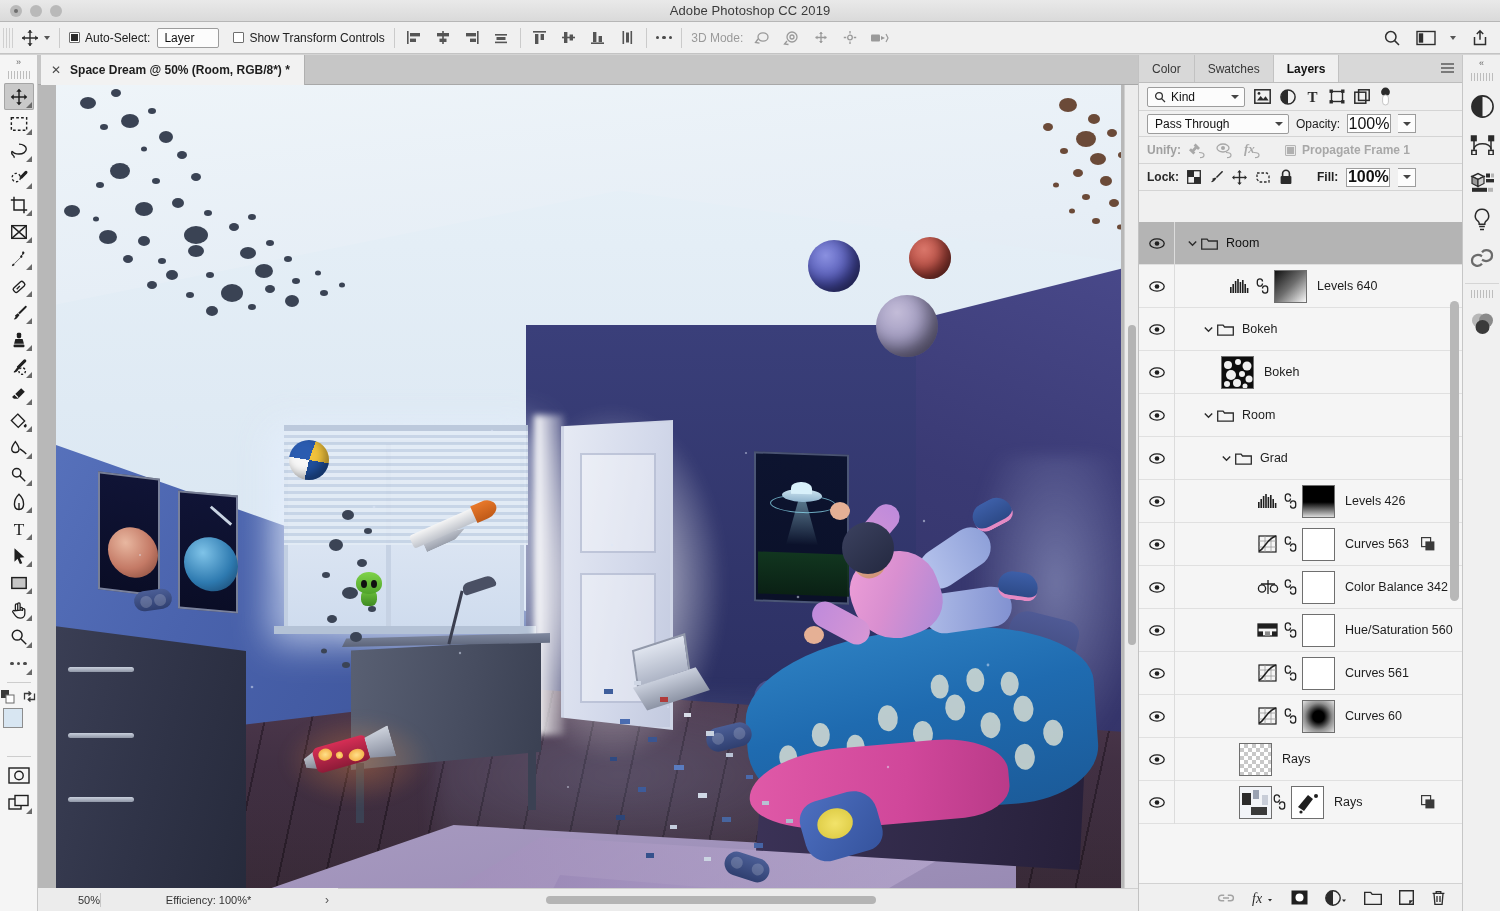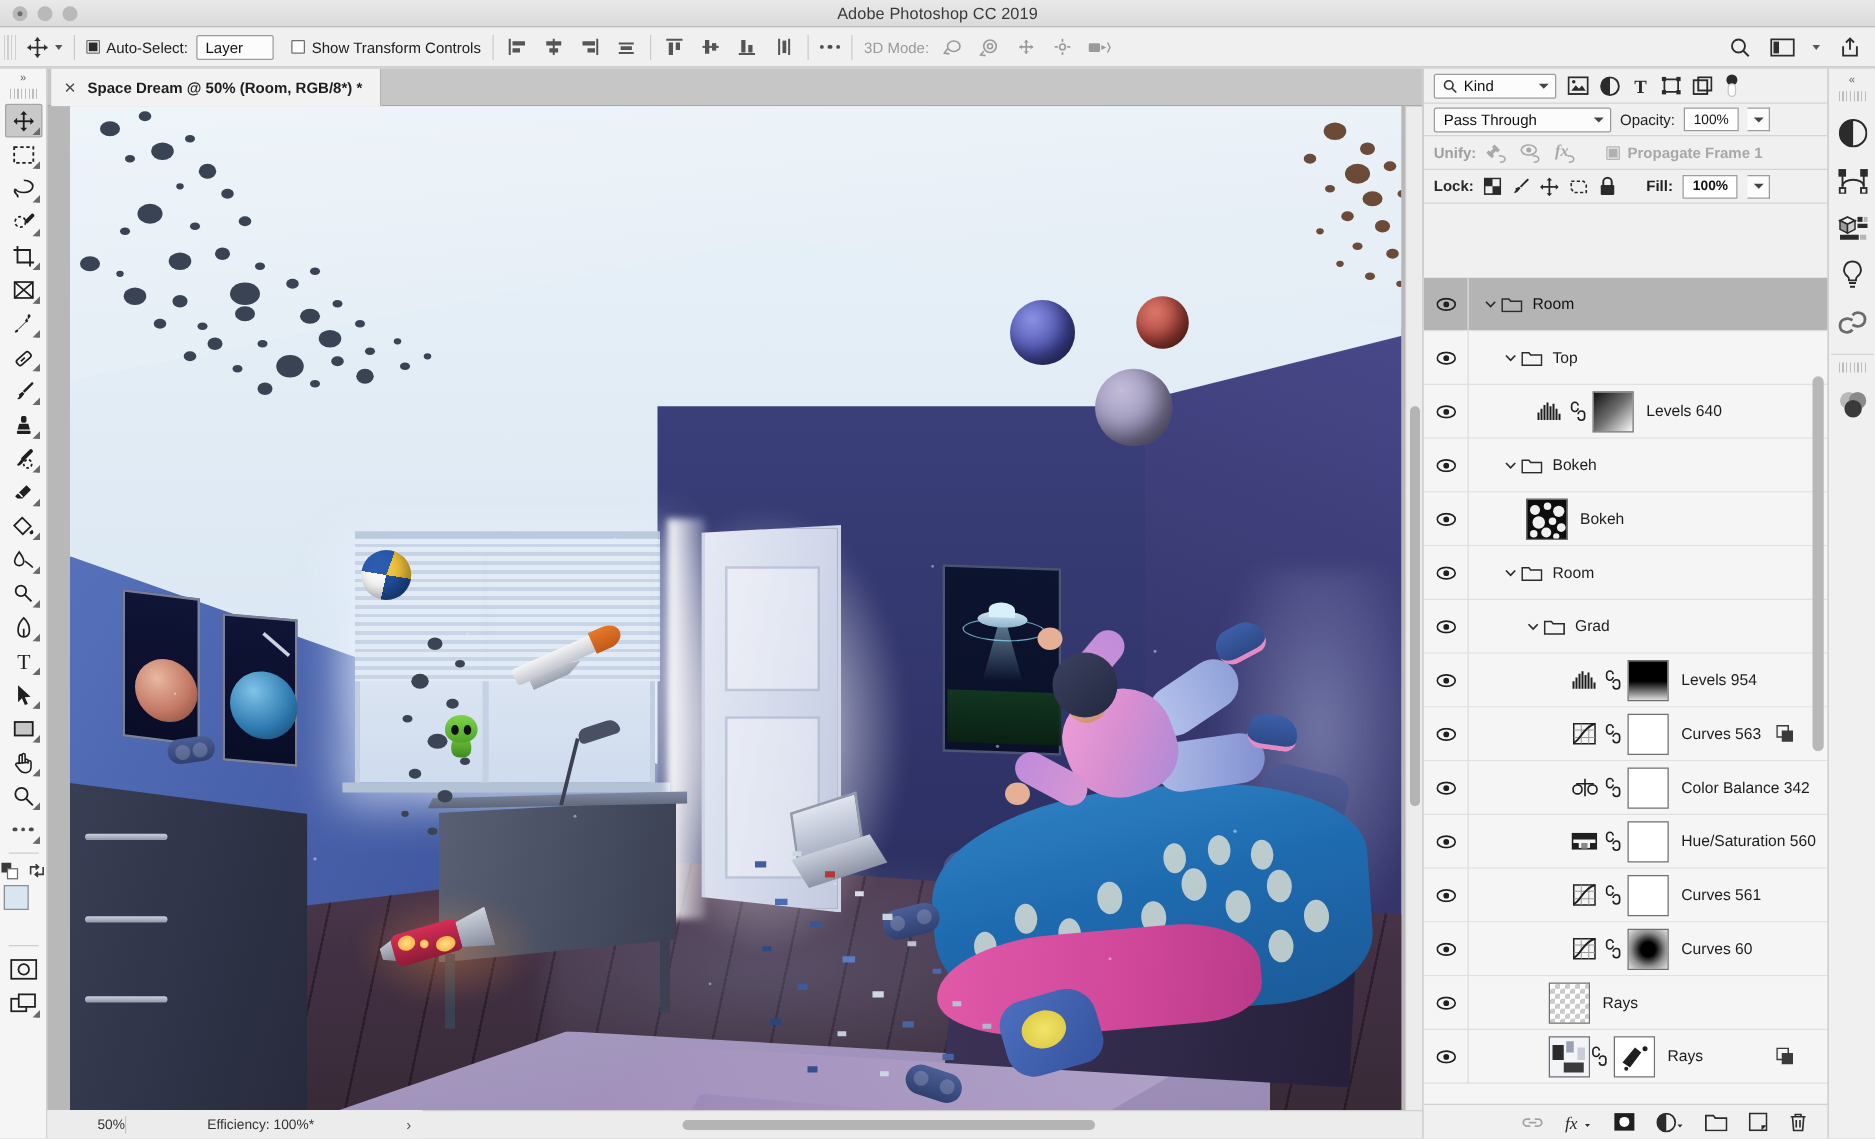--- a/index.html
+++ b/index.html
@@ -371,21 +371,21 @@
     border-bottom: 1px solid #d4d4d4; }
   .kind-sel { position: relative; width: 98px; height: 20px; background: #fcfcfc;
     border: 1px solid #9c9c9c; border-radius: 2px; display: flex; align-items: center;
     gap: 5px; padding-left: 6px; font-size: 12px; color: #111; }
   .blendrow { display: flex; align-items: center; gap: 7px; height: 26px; padding: 0 8px;
     border-bottom: 1px solid #d4d4d4; }
   .blend-sel { position: relative; width: 142px; height: 20px; background: #fcfcfc;
     border: 1px solid #9c9c9c; border-radius: 2px; display: flex; align-items: center;
     padding-left: 7px; font-size: 12px; color: #111; }
   .num-field { width: 44px; height: 19px; background: #fff; border: 1px solid #9c9c9c;
-    font-size: 11px; color: #111; display: flex; align-items: center; justify-content: center; }
+    font-size: 16px; color: #111; display: flex; align-items: center; justify-content: center; }
   .mini-arrow { width: 18px; height: 19px; border: 1px solid #9c9c9c; border-left: none;
     background: #fcfcfc; display: flex; align-items: center; justify-content: center; }
   .unifyrow, .lockrow { display: flex; align-items: center; gap: 8px; height: 27px; padding: 0 8px;
     border-bottom: 1px solid #d4d4d4; font-size: 12px; }
   .lockrow { font-weight: bold; color: #2a2a2a; }
   .unifyrow { color: #a0a0a0; font-weight: bold; }
 
   .layerlist { position: absolute; left: 0; top: 167px; width: 324px; height: 665px;
     background: #f5f5f5; overflow: hidden; }
   .layer-row { position: relative; display: flex; align-items: center; height: 43px;
@@ -1120,20 +1120,32 @@
   </div>
   <div class="statusbar">
     <div class="status-zoom">50%</div>
     <div class="status-sep"></div>
     <div class="status-eff">Efficiency: 100%*</div>
     <div class="status-arrow">›</div>
   </div>
 
   <div class="rightpanel">
 
+    <div class="panel-tabs">
+      <div class="ptab">
+          <span>Color</span>
+        </div>
+      <div class="ptab">
+          <span>Swatches</span>
+        </div>
+      <div class="ptab active">
+          <span>Layers</span>
+        </div>
+      <div class="panel-menu"></div>
+    </div>
 
     <div class="filterrow">
       <div class="kind-sel">
         <svg width="12" height="12" viewBox="0 0 12 12" fill="none" stroke="#333" stroke-width="1.3">
             <circle cx="5" cy="5" r="3.4"></circle>
             <path d="M7.6 7.6L11 11"></path>
           </svg>
         <span>Kind</span>
         <span class="combo-arrow"></span>
       </div>
@@ -1283,42 +1295,20 @@
           </span>
           <span class="folder-ico">
             <svg width="17" height="14" viewBox="0 0 17 14">
                 <path d="M0.7 3.2h5.4l1.4 1.8h8.8v8.2H0.7z" fill="none" stroke="#2b2b2b" stroke-width="1.3"></path>
               </svg>
           </span>
           <span class="lr-name" style="margin-left:0">Room</span>
         </div>
       </div>
 
-      <div class="layer-row">
-        <div class="eye-cell">
-          <svg width="16" height="11" viewBox="0 0 16 11">
-              <ellipse cx="8" cy="5.5" rx="7.2" ry="4.6" fill="none" stroke="#1f1f1f" stroke-width="1.3"></ellipse>
-              <circle cx="8" cy="5.5" r="2.3" fill="#1f1f1f"></circle>
-            </svg>
-        </div>
-        <div class="lr-content">
-          <span class="indent" style="width:28px"></span>
-          <span class="disc">
-            <svg width="9" height="7" viewBox="0 0 9 7">
-                <path d="M0.8 1.4L4.5 5.2 8.2 1.4" fill="none" stroke="#2b2b2b" stroke-width="1.4"></path>
-              </svg>
-          </span>
-          <span class="folder-ico">
-            <svg width="17" height="14" viewBox="0 0 17 14">
-                <path d="M0.7 3.2h5.4l1.4 1.8h8.8v8.2H0.7z" fill="none" stroke="#2b2b2b" stroke-width="1.3"></path>
-              </svg>
-          </span>
-          <span class="lr-name" style="margin-left:0">Top</span>
-        </div>
-      </div>
 
       <div class="layer-row">
         <div class="eye-cell">
           <svg width="16" height="11" viewBox="0 0 16 11">
               <ellipse cx="8" cy="5.5" rx="7.2" ry="4.6" fill="none" stroke="#1f1f1f" stroke-width="1.3"></ellipse>
               <circle cx="8" cy="5.5" r="2.3" fill="#1f1f1f"></circle>
             </svg>
         </div>
         <div class="lr-content">
           <span class="indent" style="width:54px"></span>
@@ -1467,21 +1457,21 @@
                 </g>
               </svg>
           </span>
           <span class="link-ico">
             <svg width="13" height="18" viewBox="0 0 13 18" fill="none" stroke="#1f1f1f" stroke-width="1.3">
               <path d="M6.5 4.4a2.6 2.6 0 00-5.2 0v2.2a2.6 2.6 0 005.2 0"></path>
               <path d="M6.5 13.6a2.6 2.6 0 005.2 0v-2.2a2.6 2.6 0 00-5.2 0"></path>
               </svg>
           </span>
           <span class="thumb" style="background:linear-gradient(#000 0%,#000 52%,#dcdcdc 100%)"></span>
-          <span class="lr-name">Levels 954</span>
+          <span class="lr-name">Levels 426</span>
         </div>
       </div>
 
       <div class="layer-row">
         <div class="eye-cell">
           <svg width="16" height="11" viewBox="0 0 16 11">
               <ellipse cx="8" cy="5.5" rx="7.2" ry="4.6" fill="none" stroke="#1f1f1f" stroke-width="1.3"></ellipse>
               <circle cx="8" cy="5.5" r="2.3" fill="#1f1f1f"></circle>
             </svg>
         </div>

